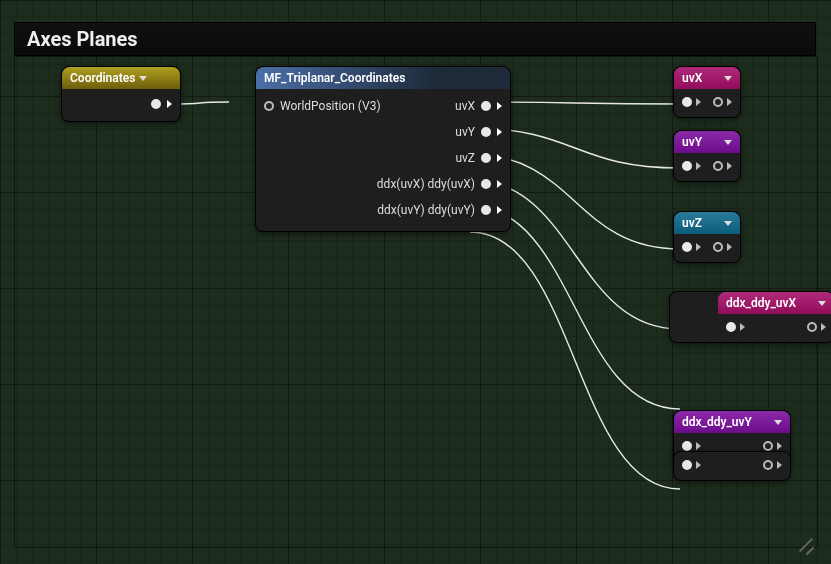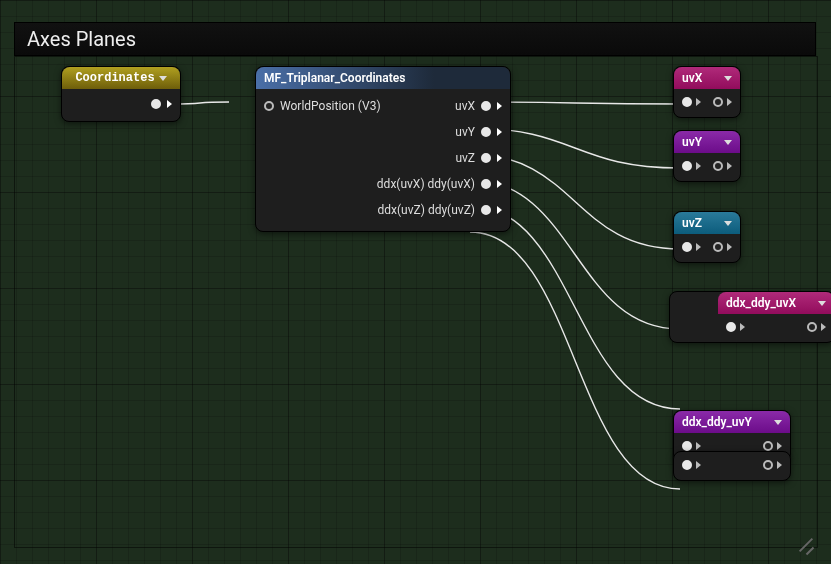--- a/index.html
+++ b/index.html
@@ -31,21 +31,21 @@
     background: linear-gradient(to bottom, #111, #0a0a0a);
     border: 1px solid #000;
     display: flex;
     align-items: center;
     padding-left: 12px;
     box-sizing: border-box;
   }
   .frame-title {
     color: #eee;
     font-size: 20px;
-    font-weight: 400;
+    font-weight: 700;
   }
   .frame-body {
     position: absolute;
     left: 14px;
     top: 56px;
     width: 802px;
     height: 490px;
     border: 1px solid rgba(0,0,0,0.5);
   }
   .resize-corner {
@@ -138,22 +138,21 @@
     border-left: 4px solid transparent;
     border-right: 4px solid transparent;
     border-top: 5px solid #ddd;
     margin-left: 4px;
   }
 
   
   #inputNode { left: 61px; top: 66px; width: 118px; }
   #inputNode .node-header {
     background: linear-gradient(to bottom, #b0a020, #6e5e0a);
-    justify-content: center;
-    font-family: Liberation Mono, monospace;
+    justify-content: flex-start;
   }
   #inputNode .node-body { padding: 4px 8px 6px 8px; }
   #inputNode .out-row { justify-content: flex-end; }
 
   
   #funcNode { left: 223px; top: 66px; width: 254px; margin-left: 32px; }
   #funcNode .node-header {
     background: linear-gradient(to right, #4a6fa8, #1e2a3a 70%);
   }
   #funcNode .node-body {
@@ -275,21 +274,21 @@
         <div class="func-left"></div>
         <div class="func-right">
           <span class="pin-label">ddx(uvX) ddy(uvX)</span>
           <span class="pin-dot filled"></span>
           <span class="pin-arrow on"></span>
         </div>
       </div>
       <div class="func-row">
         <div class="func-left"></div>
         <div class="func-right">
-          <span class="pin-label">ddx(uvZ) ddy(uvZ)</span>
+          <span class="pin-label">ddx(uvY) ddy(uvY)</span>
           <span class="pin-dot filled"></span>
           <span class="pin-arrow on"></span>
         </div>
       </div>
     </div>
 </div>
 
 <div id="outContainer">
     <div class="out-node" style="left: 673px; top: 66px;">
       <div class="out-header" style="background: linear-gradient(rgb(176, 42, 122), rgb(146, 12, 92));">

